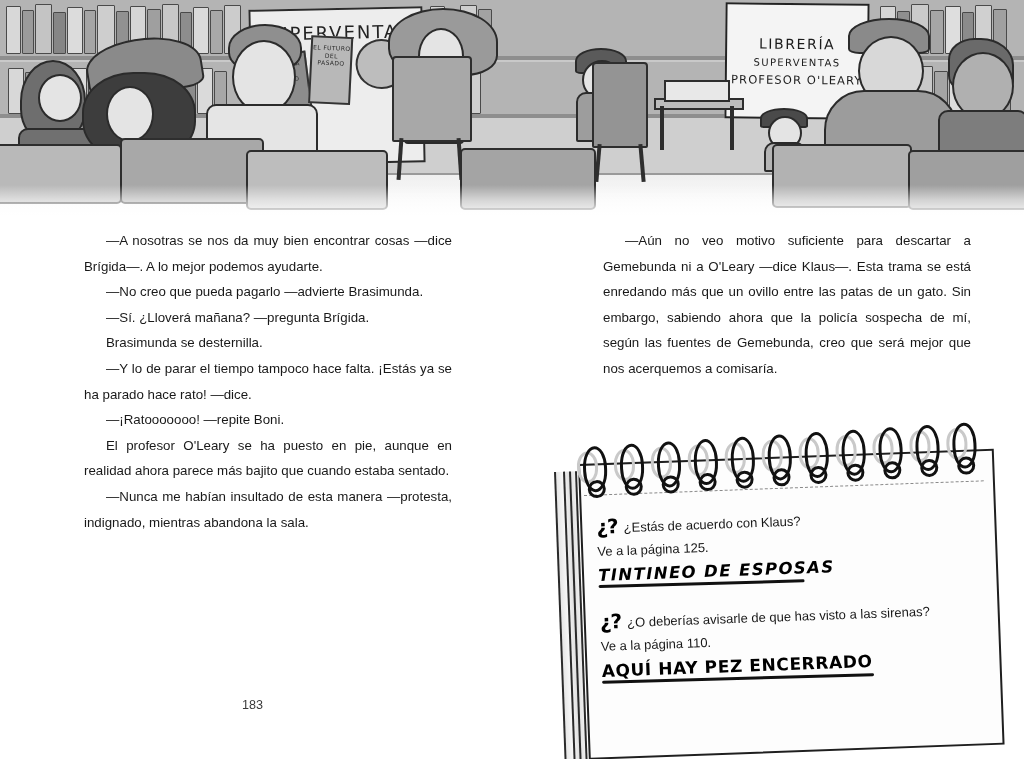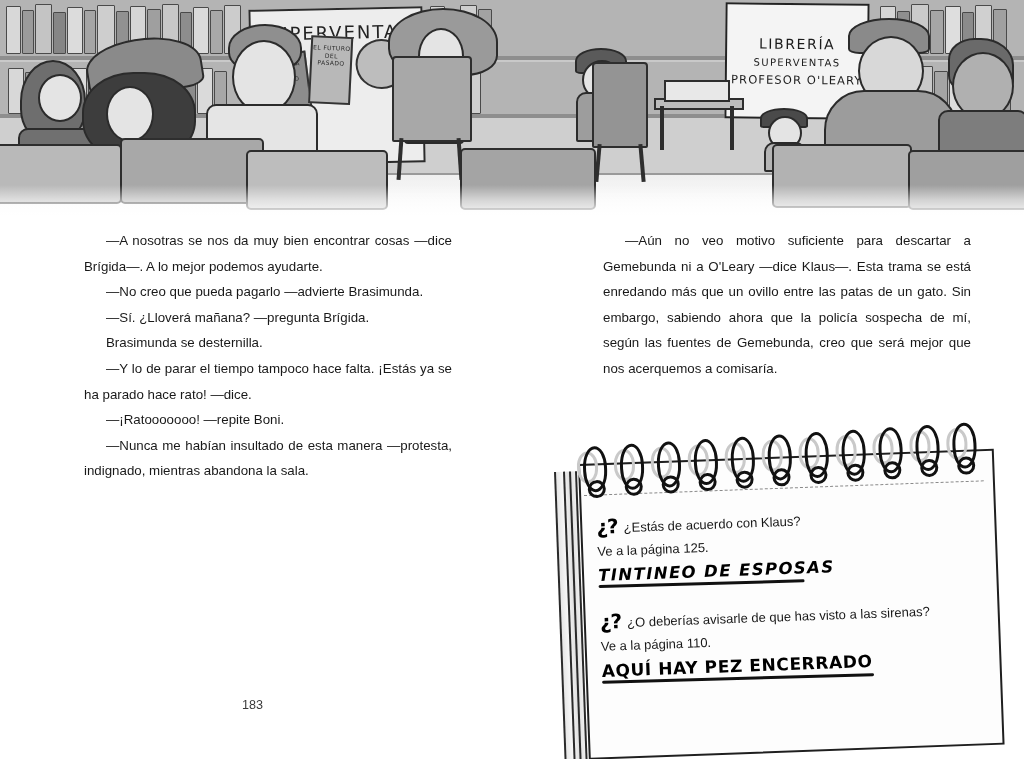--- a/index.html
+++ b/index.html
@@ -326,20 +326,21 @@
   <div class="illo-fade"></div>
 </div>
 
 <div class="col left">
   <p>—A nosotras se nos da muy bien encontrar cosas —dice Brígida—. A lo mejor podemos ayudarte.</p>
   <p>—No creo que pueda pagarlo —advierte Brasimunda.</p>
   <p>—Sí. ¿Lloverá mañana? —pregunta Brígida.</p>
   <p>Brasimunda se desternilla.</p>
   <p>—Y lo de parar el tiempo tampoco hace falta. ¡Estás ya se ha parado hace rato! —dice.</p>
   <p>—¡Ratooooooo! —repite Boni.</p>
+  <p>El profesor O'Leary se ha puesto en pie, aunque en realidad ahora parece más bajito que cuando estaba sentado.</p>
   <p>—Nunca me habían insultado de esta manera —protesta, indignado, mientras abandona la sala.</p>
 </div>
 
 <div class="col right">
   <p>—Aún no veo motivo suficiente para descartar a Gemebunda ni a O'Leary —dice Klaus—. Esta trama se está enredando más que un ovillo entre las patas de un gato. Sin embargo, sabiendo ahora que la policía sospecha de mí, según las fuentes de Gemebunda, creo que será mejor que nos acerquemos a comisaría.</p>
 </div>
 
 <div class="folio">183</div>
 
 <div class="notepad">

